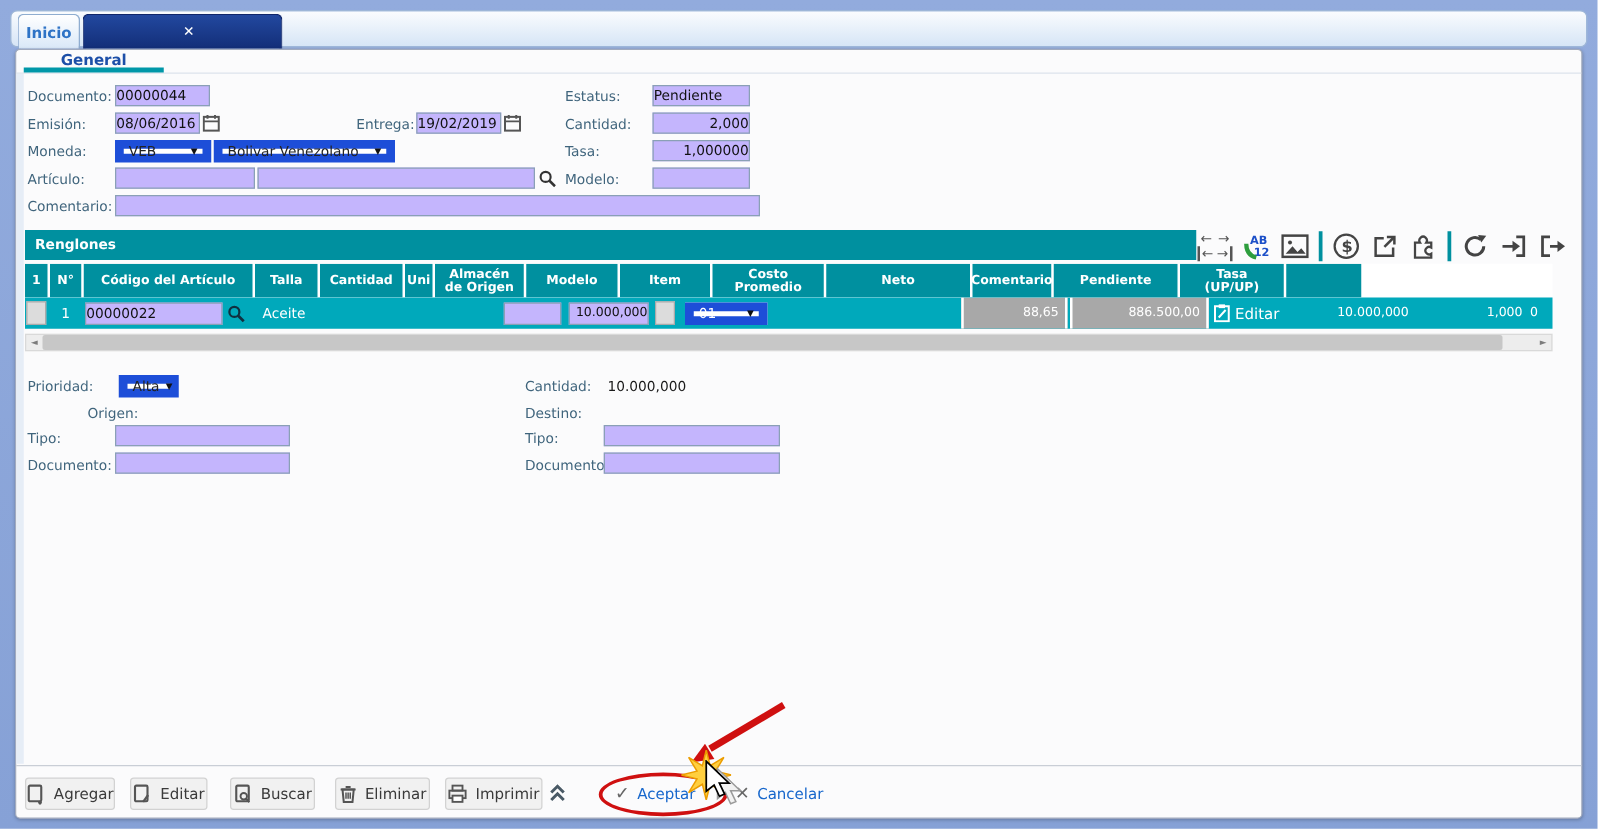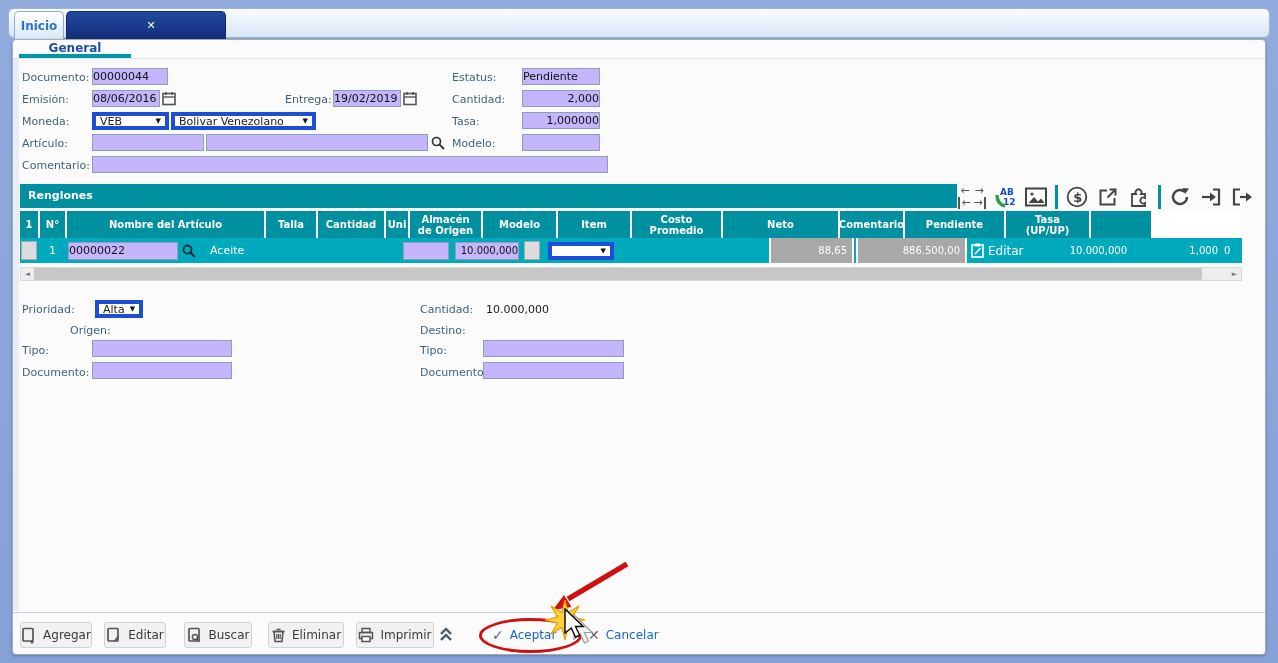--- a/index.html
+++ b/index.html
@@ -26,21 +26,21 @@
   .leftstrip { left:13px; top:59px; width:6px; height:552px; background:#e6edf6; }
   .subtabrow { left:13px; top:40px; width:1252px; height:19px; border-bottom:1px solid #dde4ec; }
   .subtab { left:19px; top:41px; width:112px; height:13px; text-align:center;
     font-weight:bold; font-size:12px; color:#1d4fa8; cursor:pointer; }
   .subtab-bar { left:19px; top:54px; width:112px; height:4px; background:#0097a8; }
   
   .lbl { font-size:11px; color:#3f647c; }
   .txt { height:17px; border:1px solid #8aa0b6; background:#c4b5fd; color:#111;
     font:11px "DejaVu Sans","Liberation Sans",sans-serif; padding:0 0; }
   .txt.num { text-align:right; }
-  .sel { height:18px; border:4px solid #1d4ed8; background:#fff; display:flex;
+  .sel { height:18px; border:7px solid #1d4ed8; background:#fff; display:flex;
     align-items:center; justify-content:space-between; padding:0 4px; font-size:11px; cursor:pointer; }
   .sel .arr { font-size:7px; color:#111; margin-left:5px; }
   .icon { display:inline-block; }
   
   .rheader { left:20px; top:184px; width:937px; height:24px; background:#00909f;
     color:#fff; font-weight:bold; font-size:11px; line-height:24px; padding-left:8px; }
   .rtools { left:958px; top:184px; height:26px; display:flex; align-items:center; gap:7px; }
   .toolico { width:24px; height:24px; display:flex; align-items:center; justify-content:center; cursor:pointer; }
   .tsep { width:3px; height:24px; background:#00909f; }
   .navgrid { display:grid; grid-template-columns:14px 14px; grid-auto-rows:12px;
@@ -214,21 +214,21 @@
         <path d="M10 3.5 h-6 v15 h6" fill="none" stroke="#444" stroke-width="2.2"></path>
         <line x1="10" y1="11" x2="20" y2="11" stroke="#444" stroke-width="2.2"></line>
         <polygon points="16,6.5 22,11 16,15.5" fill="#444"></polygon>
       </svg>
   </span>
 </div>
 
 <div class="abs thead">
   <div class="th c0">1</div>
   <div class="th c1">N°</div>
-  <div class="th c3">Nombre del Artículo</div>
+  <div class="th c2">Código del Artículo</div>
   <div class="th c4">Talla</div>
   <div class="th c5">Cantidad</div>
   <div class="th c6">Uni</div>
   <div class="th c7">
       <span style="max-width:62px;">Almacén de Origen</span>
     </div>
   <div class="th c8">Modelo</div>
   <div class="th c9">Item</div>
   <div class="th c10">
       <span style="max-width:56px;">Costo Promedio</span>

